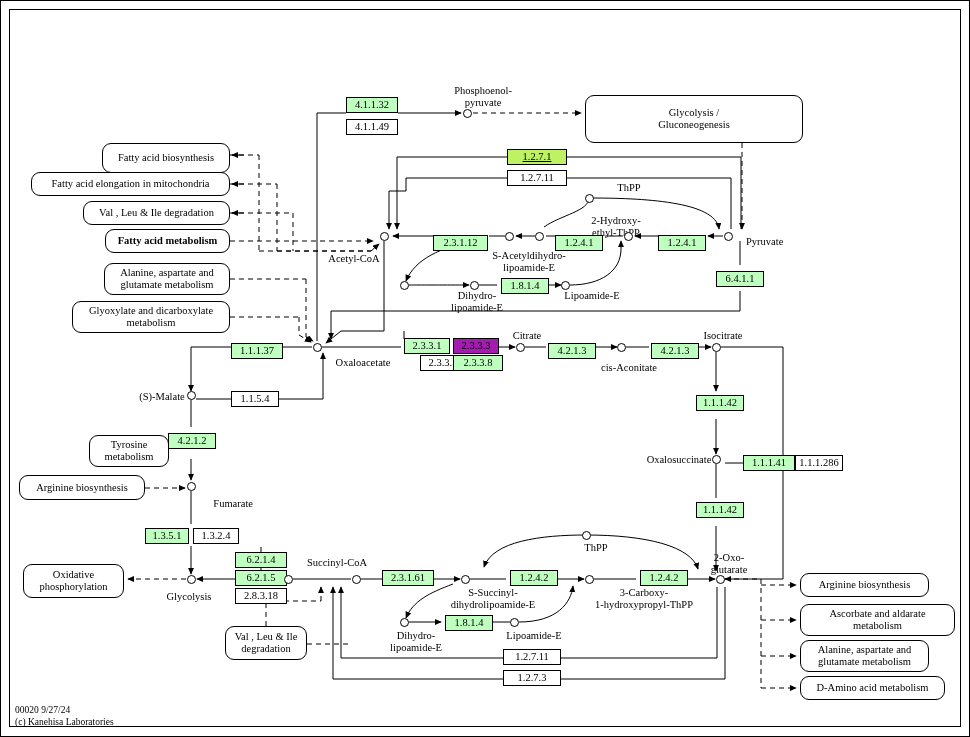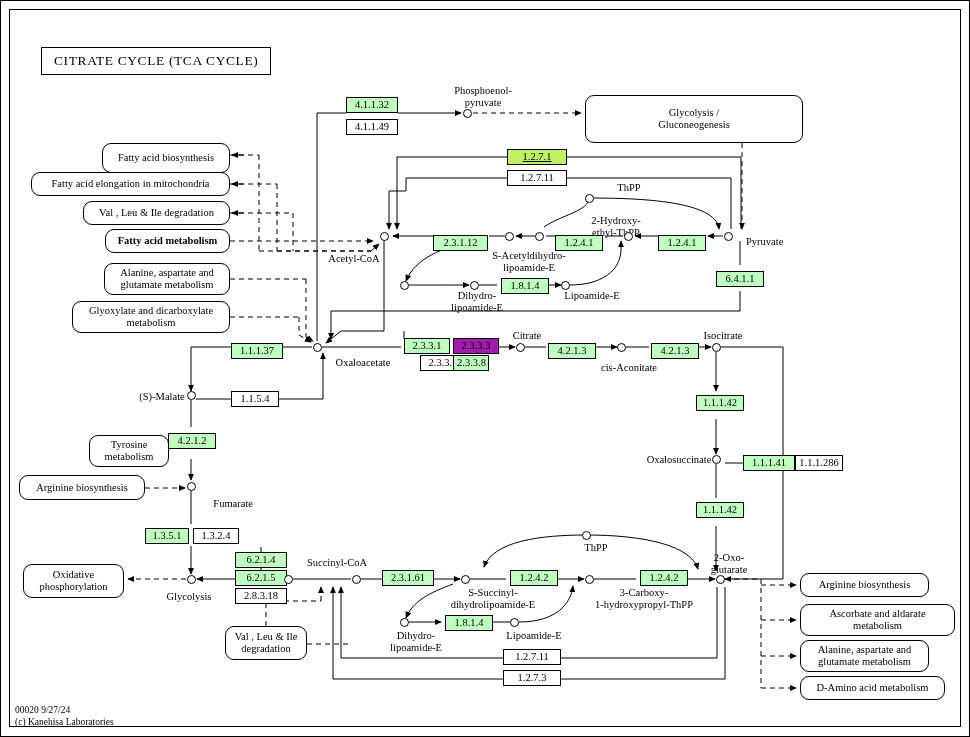--- a/index.html
+++ b/index.html
@@ -246,21 +246,20 @@
 
       <line x1="724" y1="578" x2="760" y2="578" stroke-dasharray="5,4"></line>
       <line x1="760" y1="578" x2="760" y2="687" stroke-dasharray="5,4"></line>
       <line x1="760" y1="584" x2="795" y2="584" stroke-dasharray="5,4" marker-end="url(#ah)"></line>
       <line x1="760" y1="619" x2="795" y2="619" stroke-dasharray="5,4" marker-end="url(#ah)"></line>
       <line x1="760" y1="655" x2="795" y2="655" stroke-dasharray="5,4" marker-end="url(#ah)"></line>
       <line x1="760" y1="687" x2="795" y2="687" stroke-dasharray="5,4" marker-end="url(#ah)"></line>
     </g>
   </svg>
 
-  <div class="title-box">CITRATE  CYCLE  (TCA CYCLE)</div>
 
   <div id="maps">
       <div class="maprect" style="left: 584px; top: 94px; width: 218px; height: 48px;">Glycolysis /
 Gluconeogenesis</div>
       <div class="maprect" style="left: 101px; top: 142px; width: 128px; height: 30px;">Fatty acid biosynthesis</div>
       <div class="maprect" style="left: 30px; top: 171px; width: 199px; height: 24px;">Fatty acid elongation in mitochondria</div>
       <div class="maprect" style="left: 82px; top: 200px; width: 147px; height: 24px;">Val , Leu &amp; Ile degradation</div>
       <div class="maprect" style="left: 104px; top: 228px; width: 125px; height: 24px; font-weight: bold;">Fatty acid metabolism</div>
       <div class="maprect" style="left: 103px; top: 262px; width: 126px; height: 32px;">Alanine, aspartate and
 glutamate metabolism</div>
@@ -286,21 +285,21 @@
       <div class="ec white" style="left: 506px; top: 148px; width: 60px; background: #bef264; text-decoration: underline;">1.2.7.1</div>
       <div class="ec white" style="left: 506px; top: 169px; width: 60px; background: rgb(255, 255, 255);">1.2.7.11</div>
       <div class="ec" style="left: 432px; top: 234px; width: 55px; background: rgb(191, 255, 191);">2.3.1.12</div>
       <div class="ec" style="left: 554px; top: 234px; width: 48px; background: rgb(191, 255, 191);">1.2.4.1</div>
       <div class="ec" style="left: 657px; top: 234px; width: 48px; background: rgb(191, 255, 191);">1.2.4.1</div>
       <div class="ec" style="left: 715px; top: 270px; width: 48px; background: rgb(191, 255, 191);">6.4.1.1</div>
       <div class="ec" style="left: 500px; top: 277px; width: 48px; background: rgb(191, 255, 191);">1.8.1.4</div>
       <div class="ec" style="left: 403px; top: 337px; width: 46px; background: rgb(191, 255, 191);">2.3.3.1</div>
       <div class="ec white" style="left: 452px; top: 337px; width: 46px; background: #a21caf;">2.3.3.3</div>
       <div class="ec white" style="left: 403px; top: 354px; width: 46px; background: rgb(255, 255, 255); margin-left: 16px;">2.3.3.5</div>
-      <div class="ec" style="left: 452px; top: 354px; width: 36px; background: rgb(191, 255, 191);">2.3.3.8</div>
+      <div class="ec" style="left: 452px; top: 354px; width: 50px; background: rgb(191, 255, 191);">2.3.3.8</div>
       <div class="ec" style="left: 230px; top: 342px; width: 52px; background: rgb(191, 255, 191);">1.1.1.37</div>
       <div class="ec" style="left: 547px; top: 342px; width: 48px; background: rgb(191, 255, 191);">4.2.1.3</div>
       <div class="ec" style="left: 650px; top: 342px; width: 48px; background: rgb(191, 255, 191);">4.2.1.3</div>
       <div class="ec white" style="left: 230px; top: 390px; width: 48px; background: rgb(255, 255, 255);">1.1.5.4</div>
       <div class="ec" style="left: 695px; top: 394px; width: 48px; background: rgb(191, 255, 191);">1.1.1.42</div>
       <div class="ec" style="left: 167px; top: 432px; width: 48px; background: rgb(191, 255, 191);">4.2.1.2</div>
       <div class="ec" style="left: 742px; top: 454px; width: 52px; background: rgb(191, 255, 191);">1.1.1.41</div>
       <div class="ec white" style="left: 794px; top: 454px; width: 48px; background: rgb(255, 255, 255);">1.1.1.286</div>
       <div class="ec" style="left: 695px; top: 501px; width: 48px; background: rgb(191, 255, 191);">1.1.1.42</div>
       <div class="ec" style="left: 144px; top: 527px; width: 44px; background: rgb(191, 255, 191);">1.3.5.1</div>

